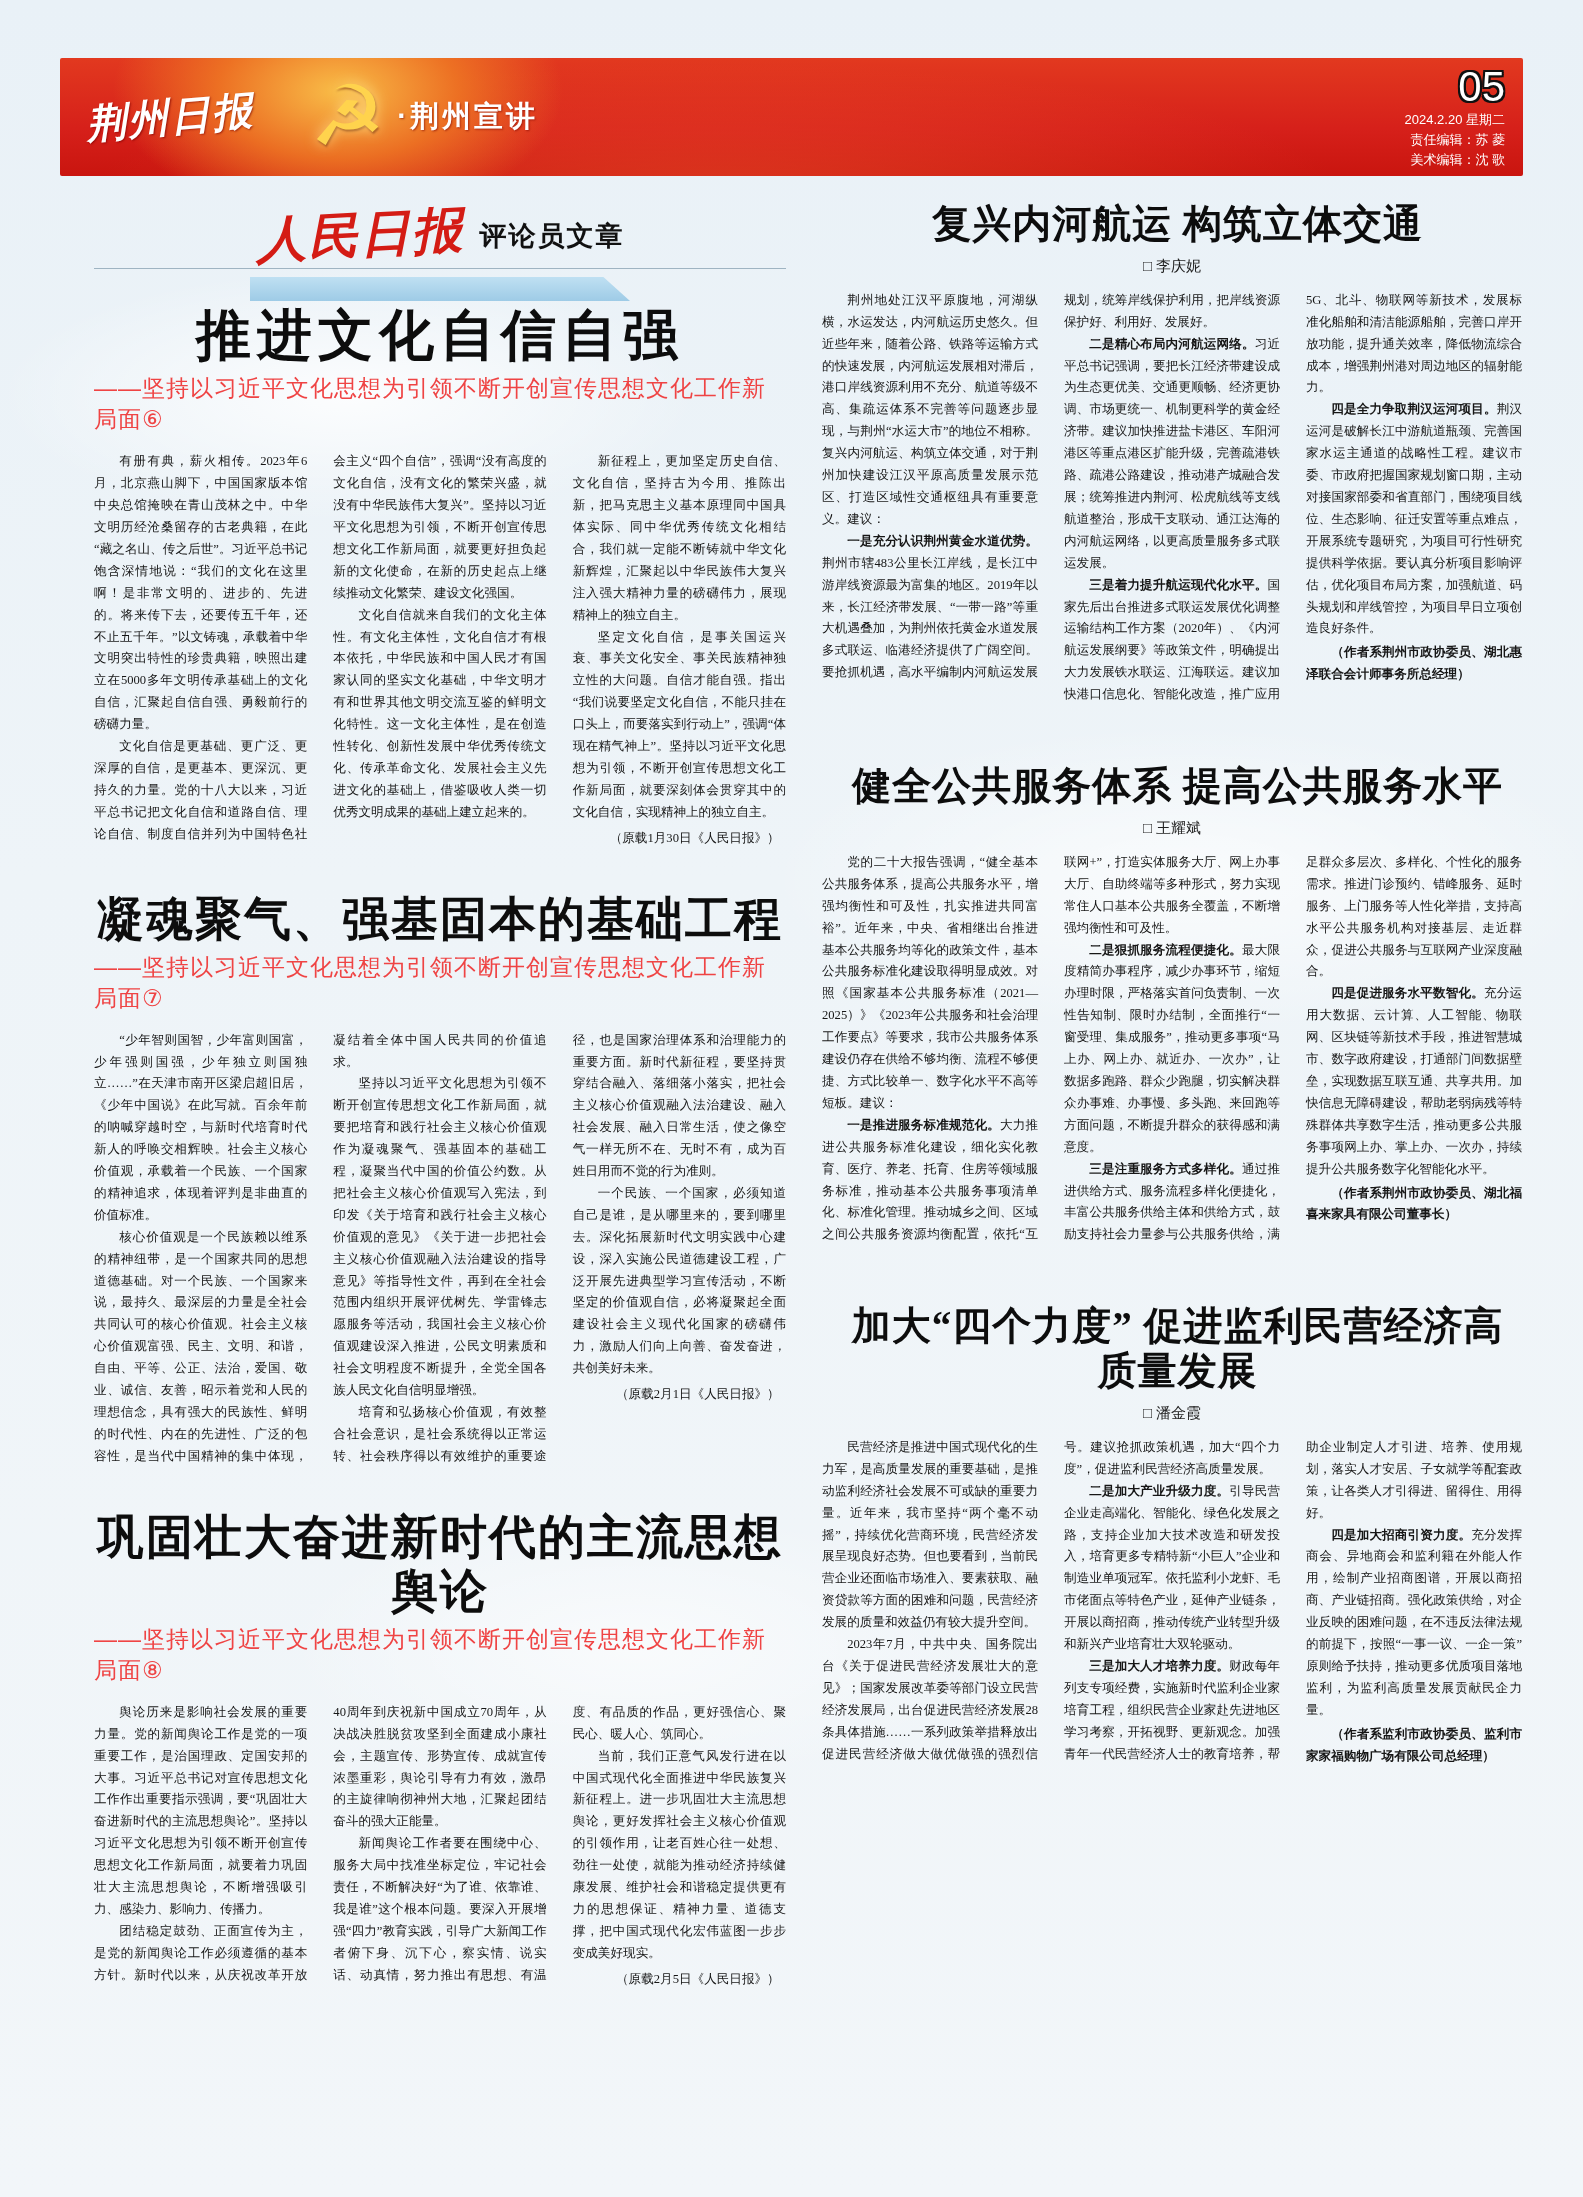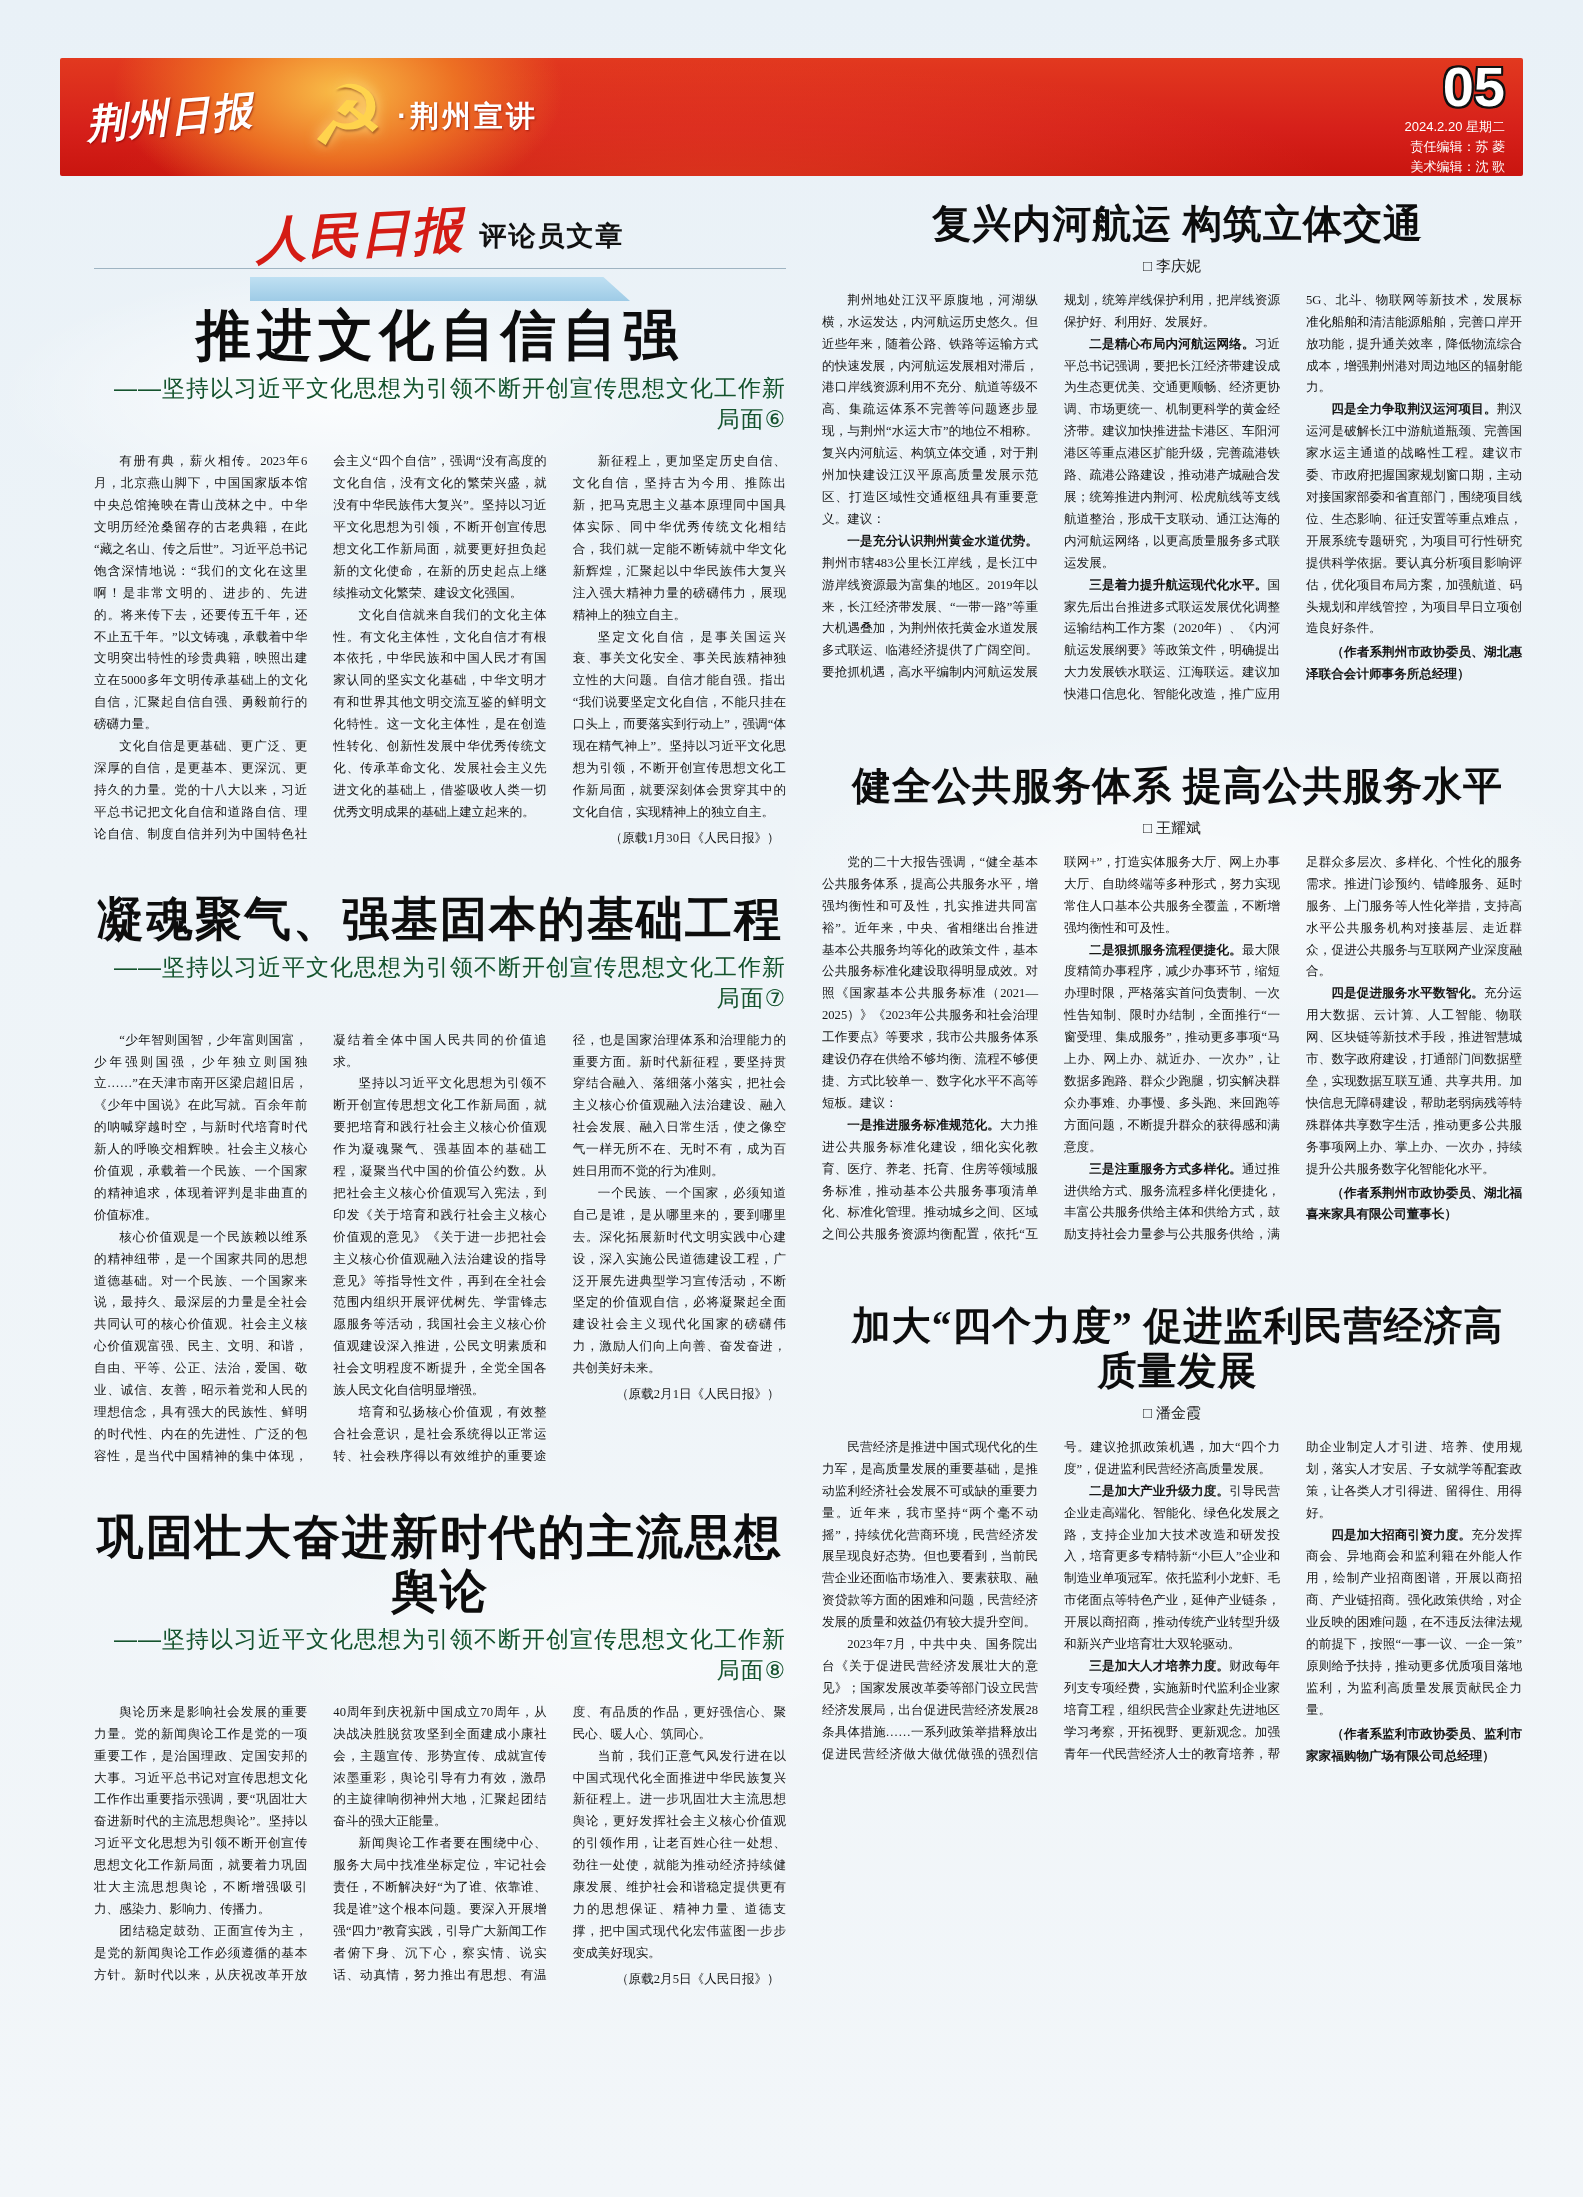--- a/index.html
+++ b/index.html
@@ -38,21 +38,21 @@
     color:#fdf4cd;text-shadow:2px 2px 2px rgba(130,10,5,.65);
   }
   .banner-suffix{
     font-family:"Liberation Sans","DejaVu Sans",sans-serif;
     font-weight:bold;font-size:29px;color:#ffffff;letter-spacing:3px;
     margin-left:6px;white-space:nowrap;text-shadow:1px 1px 2px rgba(130,10,5,.6);
   }
   .banner-right{margin-left:auto;margin-right:18px;text-align:right;line-height:1.25;}
   .page-number{
     font-family:"Liberation Sans","DejaVu Sans",sans-serif;
-    font-weight:bold;font-size:56px;color:#fff;line-height:1;
+    font-weight:normal;font-size:42px;color:#fff;line-height:1;
     text-shadow:-2px 0 #111,2px 0 #111,0 -2px #111,0 2px #111,-2px -2px #111,2px 2px #111,-2px 2px #111,2px -2px #111;
   }
   .banner-meta{font-family:"Liberation Sans","DejaVu Sans",sans-serif;font-size:13px;color:#fff;margin-top:4px;}
 
   
   .content{display:flex;gap:36px;padding:0 0 30px 34px;}
   .col-left{width:692px;flex:none;}
   .col-right{width:700px;flex:none;}
 
   
@@ -81,21 +81,21 @@
   
   section.article{margin-bottom:14px;}
   .headline{
     text-align:center;font-weight:bold;color:#0d0d0d;margin:10px 0 6px 0;
     letter-spacing:6px;line-height:1.15;
   }
   .headline.h-big{font-size:55px;}
   .headline.h-mid{font-size:47px;letter-spacing:2px;}
   .headline.h-right{font-size:39px;letter-spacing:1px;margin-top:26px;margin-left:11px;}
   .subhead{
-    text-align:right;font-size:23px;color:#14532d;margin:4px 0 16px 0;letter-spacing:1px;
+    text-align:left;font-size:23px;color:#ef4444;margin:4px 0 16px 0;letter-spacing:1px;
     font-family:"Liberation Sans","DejaVu Sans",sans-serif;font-weight:500;
   }
   .byline{
     text-align:center;font-size:15px;color:#222;margin:10px 0 14px 0;
     font-family:"Liberation Sans","DejaVu Sans",sans-serif;
   }
   .body3{
     column-count:3;column-gap:26px;text-align:justify;
     font-size:12.6px;line-height:1.74;color:#161616;
   }

